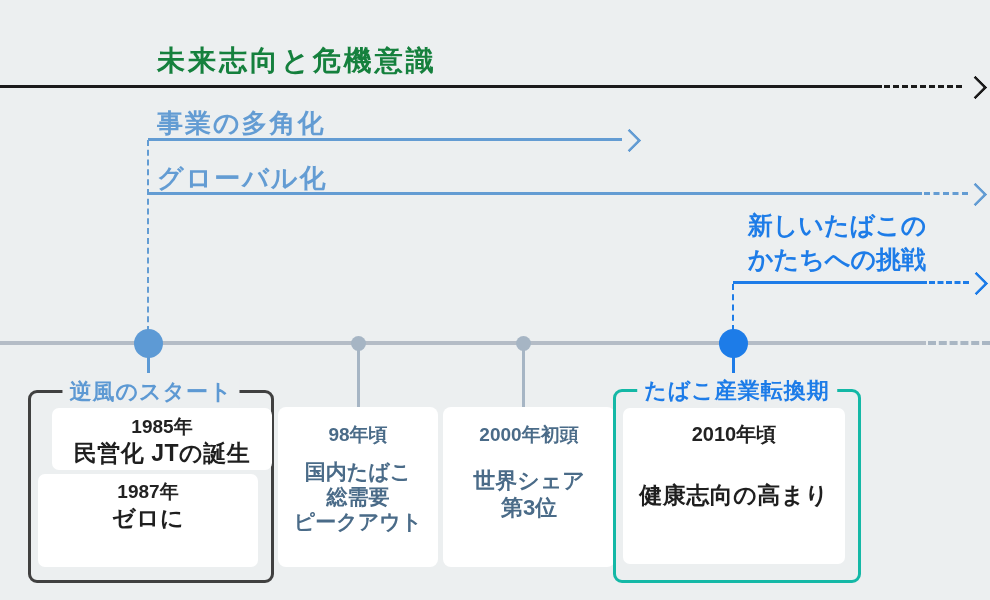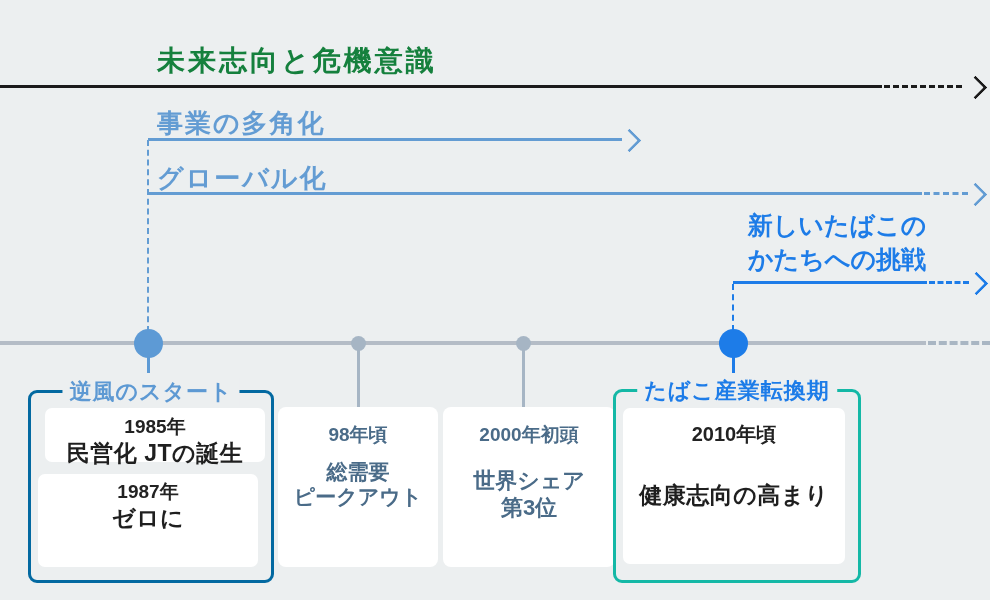--- a/index.html
+++ b/index.html
@@ -45,29 +45,29 @@
   .dot-2000{left:516px;top:336px;width:15px;height:15px;background:#a6b5c4;}
   .dot-2010{left:719px;top:329px;width:29px;height:29px;background:#1d7ce8;}
   .conn{position:absolute;width:3px;}
   .conn-1985{left:147px;top:344px;height:29px;background:#5d9ad5;}
   .conn-2010{left:732px;top:344px;height:29px;background:#1d7ce8;}
   .conn-1998{left:357px;top:345px;height:62px;background:#a6b5c4;}
   .conn-2000{left:522px;top:345px;height:62px;background:#a6b5c4;}
 
   
   .group{position:absolute;border-radius:9px;}
-  .group-headwind{left:28px;top:390px;width:240px;height:187px;border:3px solid #0369a1;}
+  .group-headwind{left:28px;top:390px;width:240px;height:187px;border:3px solid #404040;}
   .group-transition{left:613px;top:389px;width:242px;height:188px;border:3px solid #14b8a6;}
   .group-title{position:absolute;top:-15px;left:50%;transform:translateX(-50%);background:#eceff0;
     padding:0 7px;font-size:22px;font-weight:bold;white-space:nowrap;letter-spacing:1px;line-height:28px;}
   .group-headwind .group-title{color:#5d99d3;}
   .group-transition .group-title{color:#1d7ce8;}
 
   .event-card{position:absolute;background:#ffffff;border-radius:7px;text-align:center;}
-  .card-a{left:14px;top:15px;width:220px;height:54px;text-align:center;}
+  .card-a{left:21px;top:15px;width:220px;height:62px;text-align:center;}
   .card-b{left:7px;top:81px;width:220px;height:93px;}
   .card-2010{left:7px;top:16px;width:222px;height:156px;}
   .ev-year{font-size:19px;font-weight:600;color:#222222;line-height:22px;}
   .card-a .ev-year{margin-top:8px;}
   .card-b .ev-year{margin-top:7px;}
   .card-2010 .ev-year{margin-top:15px;font-size:20px;}
   .ev-line{font-size:23px;font-weight:bold;color:#1f1f1f;line-height:28px;letter-spacing:0.5px;white-space:nowrap;}
   .card-a .ev-line{margin-top:1px;}
   .card-b .ev-line{margin-top:1px;}
   .card-2010 .ev-line{margin-top:36px;}
@@ -133,20 +133,21 @@
     </div>
     <div class="event-card card-b">
       <div class="ev-year">1987年</div>
       <div class="ev-line">ゼロに</div>
     </div>
   </div>
 
   <div class="float-card card-1998">
     <div class="fc-year">98年頃</div>
     <div class="fc-body">
+      <span>国内たばこ</span>
       <span>総需要</span>
       <span>ピークアウト</span>
     </div>
   </div>
 
   <div class="float-card card-2000x">
     <div class="fc-year">2000年初頭</div>
     <div class="fc-body">
       <span>世界シェア</span>
       <span>第3位</span>

